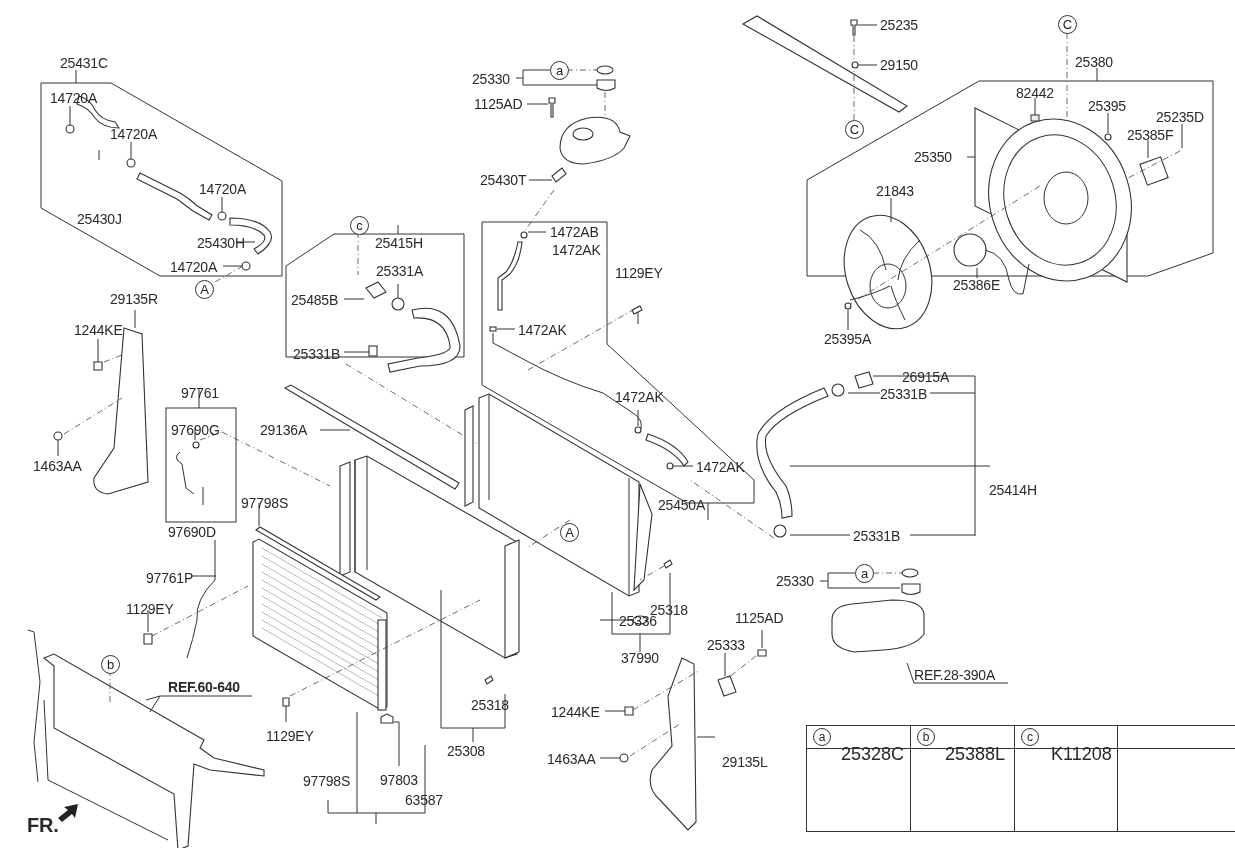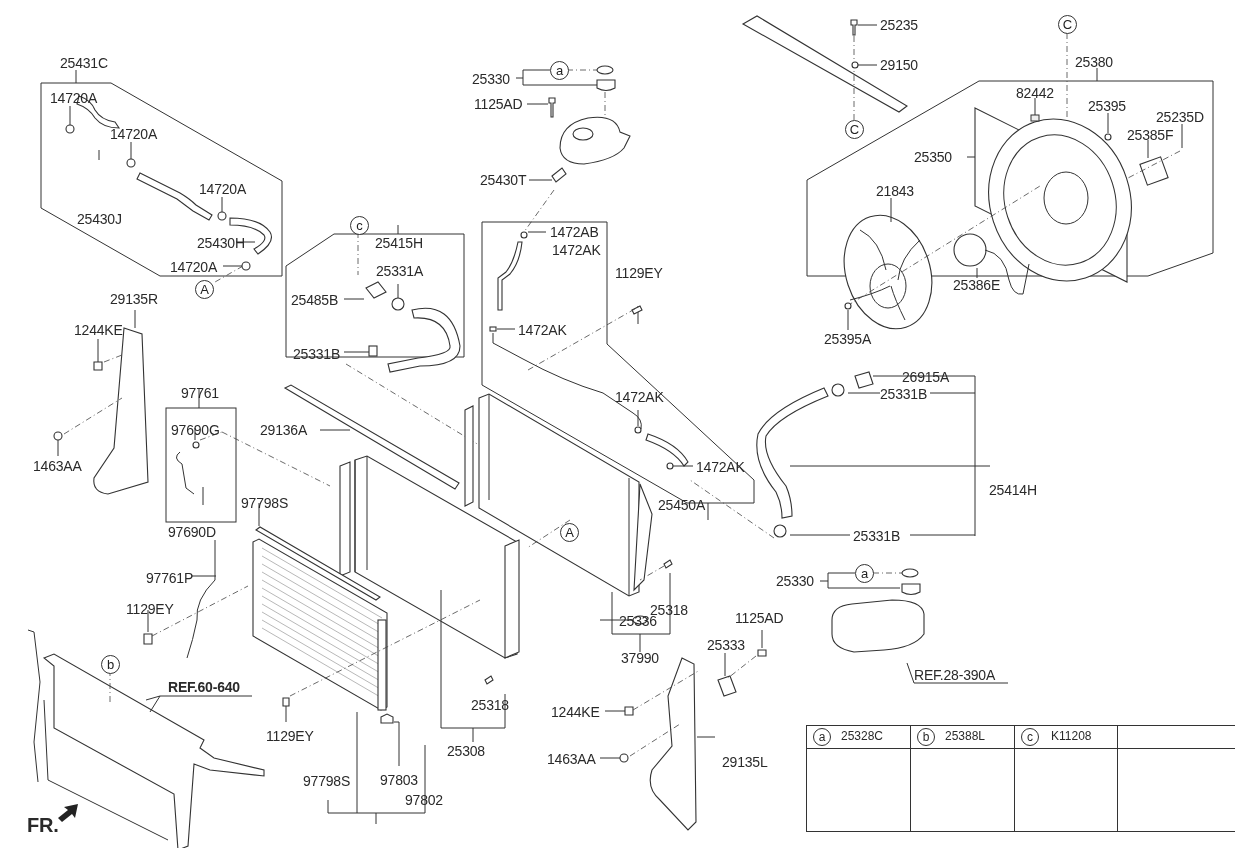--- a/index.html
+++ b/index.html
@@ -12,21 +12,21 @@
   .circ { position: absolute; width: 17px; height: 17px; border: 1px solid #333; border-radius: 50%;
           font-size: 13px; line-height: 17px; text-align: center; background: #fff; color: #222; }
   svg .ln { stroke: #333; stroke-width: 1; fill: none; }
   svg .dash { stroke: #444; stroke-width: 0.8; fill: none; stroke-dasharray: 6 3 1 3; }
   svg .part { stroke: #333; stroke-width: 1.1; fill: #fff; }
   svg .partg { stroke: #333; stroke-width: 1; fill: #eee; }
   svg .hatch { stroke: #888; stroke-width: 0.6; }
   #legend { position: absolute; left: 806px; top: 725px; width: 430px; height: 105px; border: 1px solid #333; background: #fff; }
   #legend .cell { position: absolute; top: 0; height: 105px; border-right: 1px solid #333; }
   #legend .head { position: absolute; left: 0; right: 0; top: 0; height: 22px; border-bottom: 1px solid #333; }
-  #legend .code { position: absolute; top: 3px; font-size: 12px; }
+  #legend .code { position: absolute; top: 18px; font-size: 18px; }
   #legend .lc { position: absolute; top: 2px; left: 6px; width: 16px; height: 16px; border: 1px solid #333; border-radius: 50%; font-size: 12px; line-height: 16px; text-align: center; }
 </style>
 </head>
 <body>
 
 <svg id="canvas" width="1235" height="848" viewBox="0 0 1235 848">
 
   <g>
     <line class="ln" x1="76" y1="70" x2="76" y2="83"></line>
     <polyline class="ln" points="41,83 111,83 282,181 282,276 160,276 41,208 41,83"></polyline>
@@ -361,21 +361,21 @@
 <span class="lbl" style="left:447px;top:744px;">25308</span>
 
 <span class="lbl" style="left:735px;top:611px;">1125AD</span>
 <span class="lbl" style="left:707px;top:638px;">25333</span>
 <span class="lbl" style="left:551px;top:705px;">1244KE</span>
 <span class="lbl" style="left:722px;top:731px;margin-top:24px;">29135L</span>
 <span class="lbl" style="left:547px;top:752px;">1463AA</span>
 
 <span class="lbl" style="left:303px;top:774px;">97798S</span>
 <span class="lbl" style="left:380px;top:773px;">97803</span>
-<span class="lbl" style="left:405px;top:793px;">97802</span>
+<span class="lbl" style="left:405px;top:793px;">63587</span>
 <span class="lbl" style="left:358px;top:850px;">97606</span>
 
 <span class="lbl" style="left:776px;top:574px;">25330</span>
 <span class="circ" style="left:855px;top:564px;">a</span>
 <span class="lbl" style="left:914px;top:668px;">REF.28-390A</span>
 
 <div id="legend">
   <div class="head"></div>
   <div class="cell" style="left:0;width:103px;">
     <span class="lc">a</span>

